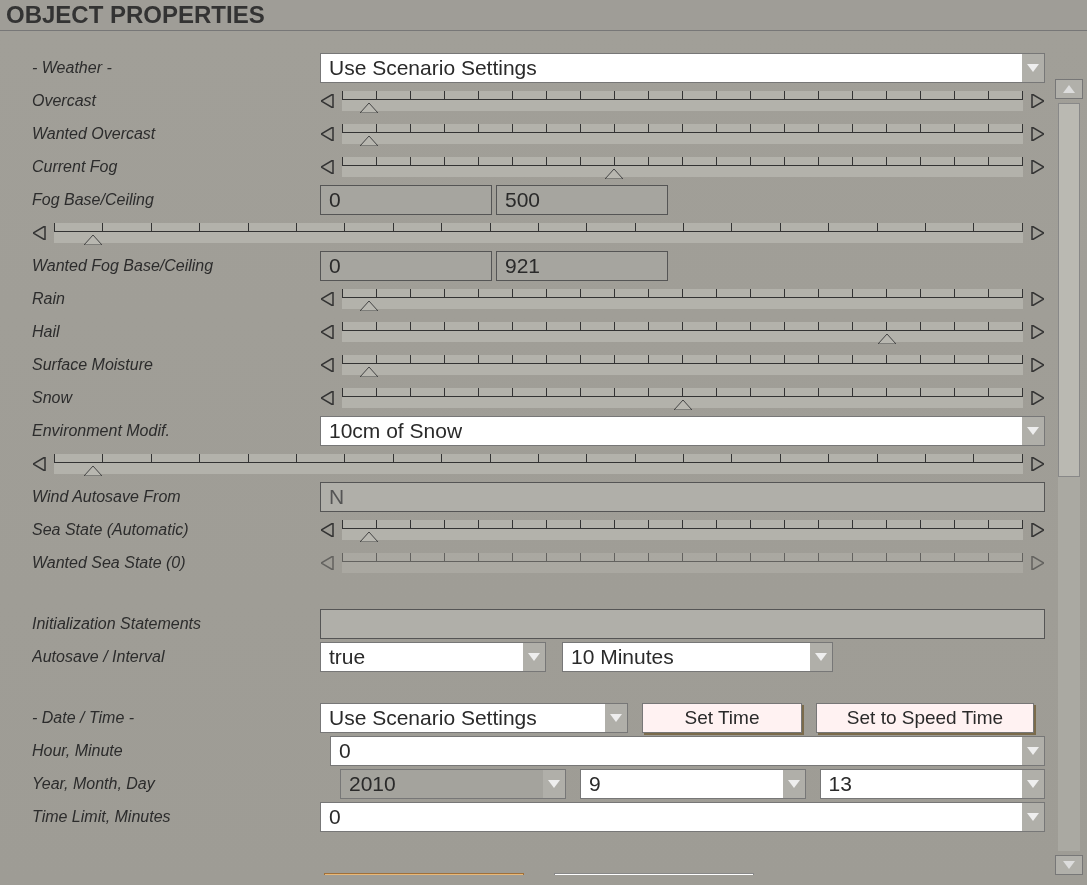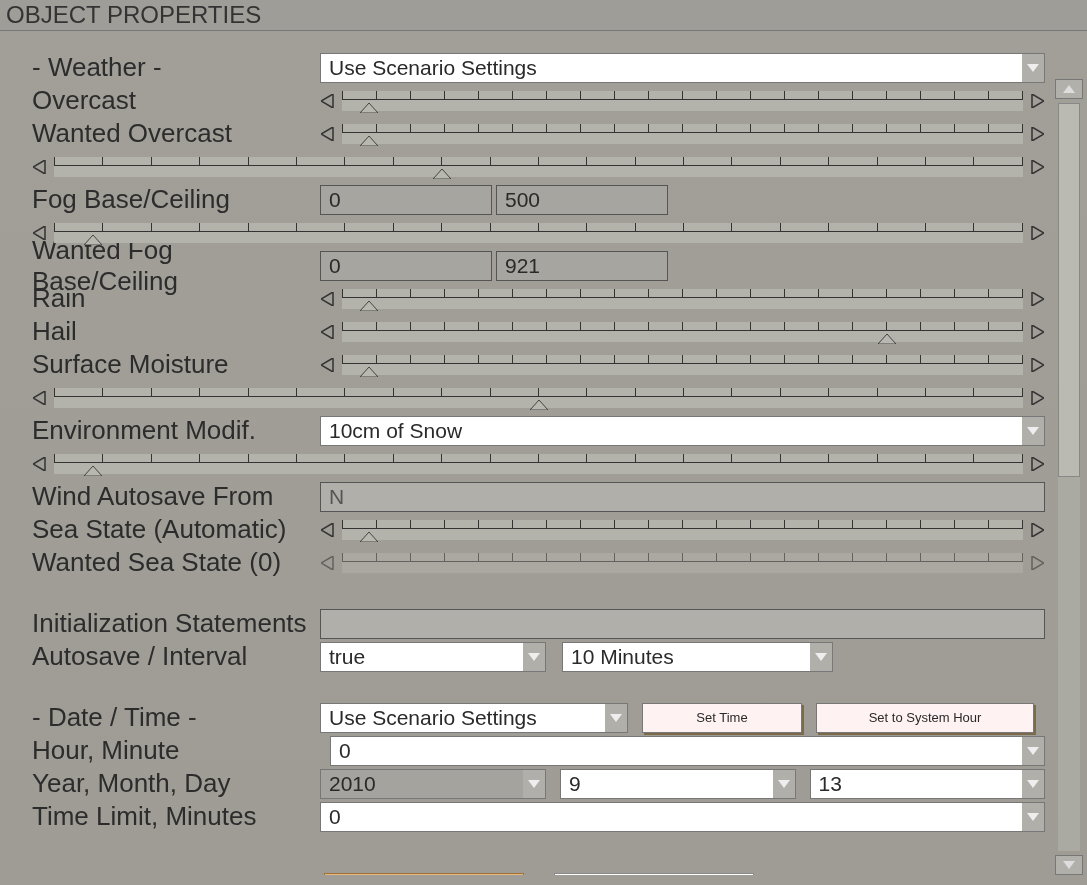--- a/index.html
+++ b/index.html
@@ -9,21 +9,21 @@
     width: 1087px;
     height: 885px;
     overflow: hidden;
     font-size: 21px;
     color: #2a2a2a;
   }
   .title-bar {
     height: 30px;
     padding-left: 6px;
     font-size: 24px;
-    font-weight: 400;
+    font-weight: 700;
     color: #333;
     display: flex;
     align-items: center;
     background: #9f9d97;
   }
   .panel {
     position: relative;
     width: 100%;
     height: 855px;
     background: linear-gradient(#a19f98, #9e9c95);
@@ -40,41 +40,42 @@
   }
   .row {
     display: flex;
     align-items: center;
     height: 33px;
     margin-bottom: 0px;
   }
   .label {
     width: 288px;
     flex: 0 0 288px;
-    font-size: 26px;
+    font-size: 16px;
     color: #2c2c2c;
+    font-style: italic;
   }
   .control-col {
     flex: 1 1 auto;
     display: flex;
     align-items: flex-end;
     gap: 4px;
   }
   
   .dd {
     background: #ffffff;
     height: 30px;
     display: flex;
     align-items: center;
     justify-content: space-between;
     padding-left: 8px;
     border: 1px solid #777;
     position: relative;
   }
-  .dd.gray { background: #a4a39d; }
+  .dd.gray { background: #a4a39d; margin-left: 20px; }
   .dd-arrow {
     width: 22px;
     height: 28px;
     background: #b0afa9;
     display: flex;
     align-items: center;
     justify-content: center;
     font-size: 12px;
     color: #f0f0f0;
   }
@@ -143,21 +144,21 @@
   .slider.disabled { opacity: 0.55; }
   
   .btn {
     height: 30px;
     background: #fff2f2;
     border: 1px solid #777;
     box-shadow: 2px 2px 0 #7b6b4b;
     display: flex;
     align-items: center;
     justify-content: center;
-    font-size: 13px;
+    font-size: 19px;
     padding: 0 18px;
     cursor: pointer;
   }
   .spacer { height: 28px; }
   
   .scrollbar {
     position: absolute;
     right: 2px;
     top: 48px;
     width: 32px;
@@ -309,20 +310,21 @@
             <div class="sl-nudge">
               <svg viewBox="0 0 14 14">
                 <polygon points="2,0 2,14 14,7" fill="none" stroke="#333" stroke-width="1.5"></polygon>
               </svg>
             </div>
           </div>
       </div>
     </div>
 
     <div class="row">
+      <div class="label">Current Fog</div>
       <div class="control-col">
         <div class="slider">
             <div class="sl-nudge">
               <svg viewBox="0 0 14 14">
                 <polygon points="12,0 12,14 0,7" fill="none" stroke="#333" stroke-width="1.5"></polygon>
               </svg>
             </div>
             <div class="sl-track">
               <div class="sl-ticks">
                 <div class="sl-tick"></div>
@@ -576,20 +578,21 @@
             <div class="sl-nudge">
               <svg viewBox="0 0 14 14">
                 <polygon points="2,0 2,14 14,7" fill="none" stroke="#333" stroke-width="1.5"></polygon>
               </svg>
             </div>
           </div>
         </div>
     </div>
 
     <div class="row">
+      <div class="label">Snow</div>
       <div class="control-col">
           <div class="slider">
             <div class="sl-nudge">
               <svg viewBox="0 0 14 14">
                 <polygon points="12,0 12,14 0,7" fill="none" stroke="#333" stroke-width="1.5"></polygon>
               </svg>
             </div>
             <div class="sl-track">
               <div class="sl-ticks">
                 <div class="sl-tick"></div>
@@ -840,21 +843,21 @@
                 <polygon points="0,0 12,0 6,8" fill="#eee"></polygon>
               </svg>
             </span>
         </div>
         <div style="width:6px"></div>
         <div class="btn" style="width:160px">
             <span>Set Time</span>
           </div>
         <div style="width:6px"></div>
         <div class="btn" style="width:218px">
-            <span>Set to System Hour</span>
+            <span>Set to Speed Time</span>
           </div>
       </div>
     </div>
 
     <div class="row">
       <div class="label">Hour, Minute</div>
       <div class="control-col">
         <div style="width:6px"></div>
         <div class="dd" style="flex:1">
           <span class="dd-text">0</span>

